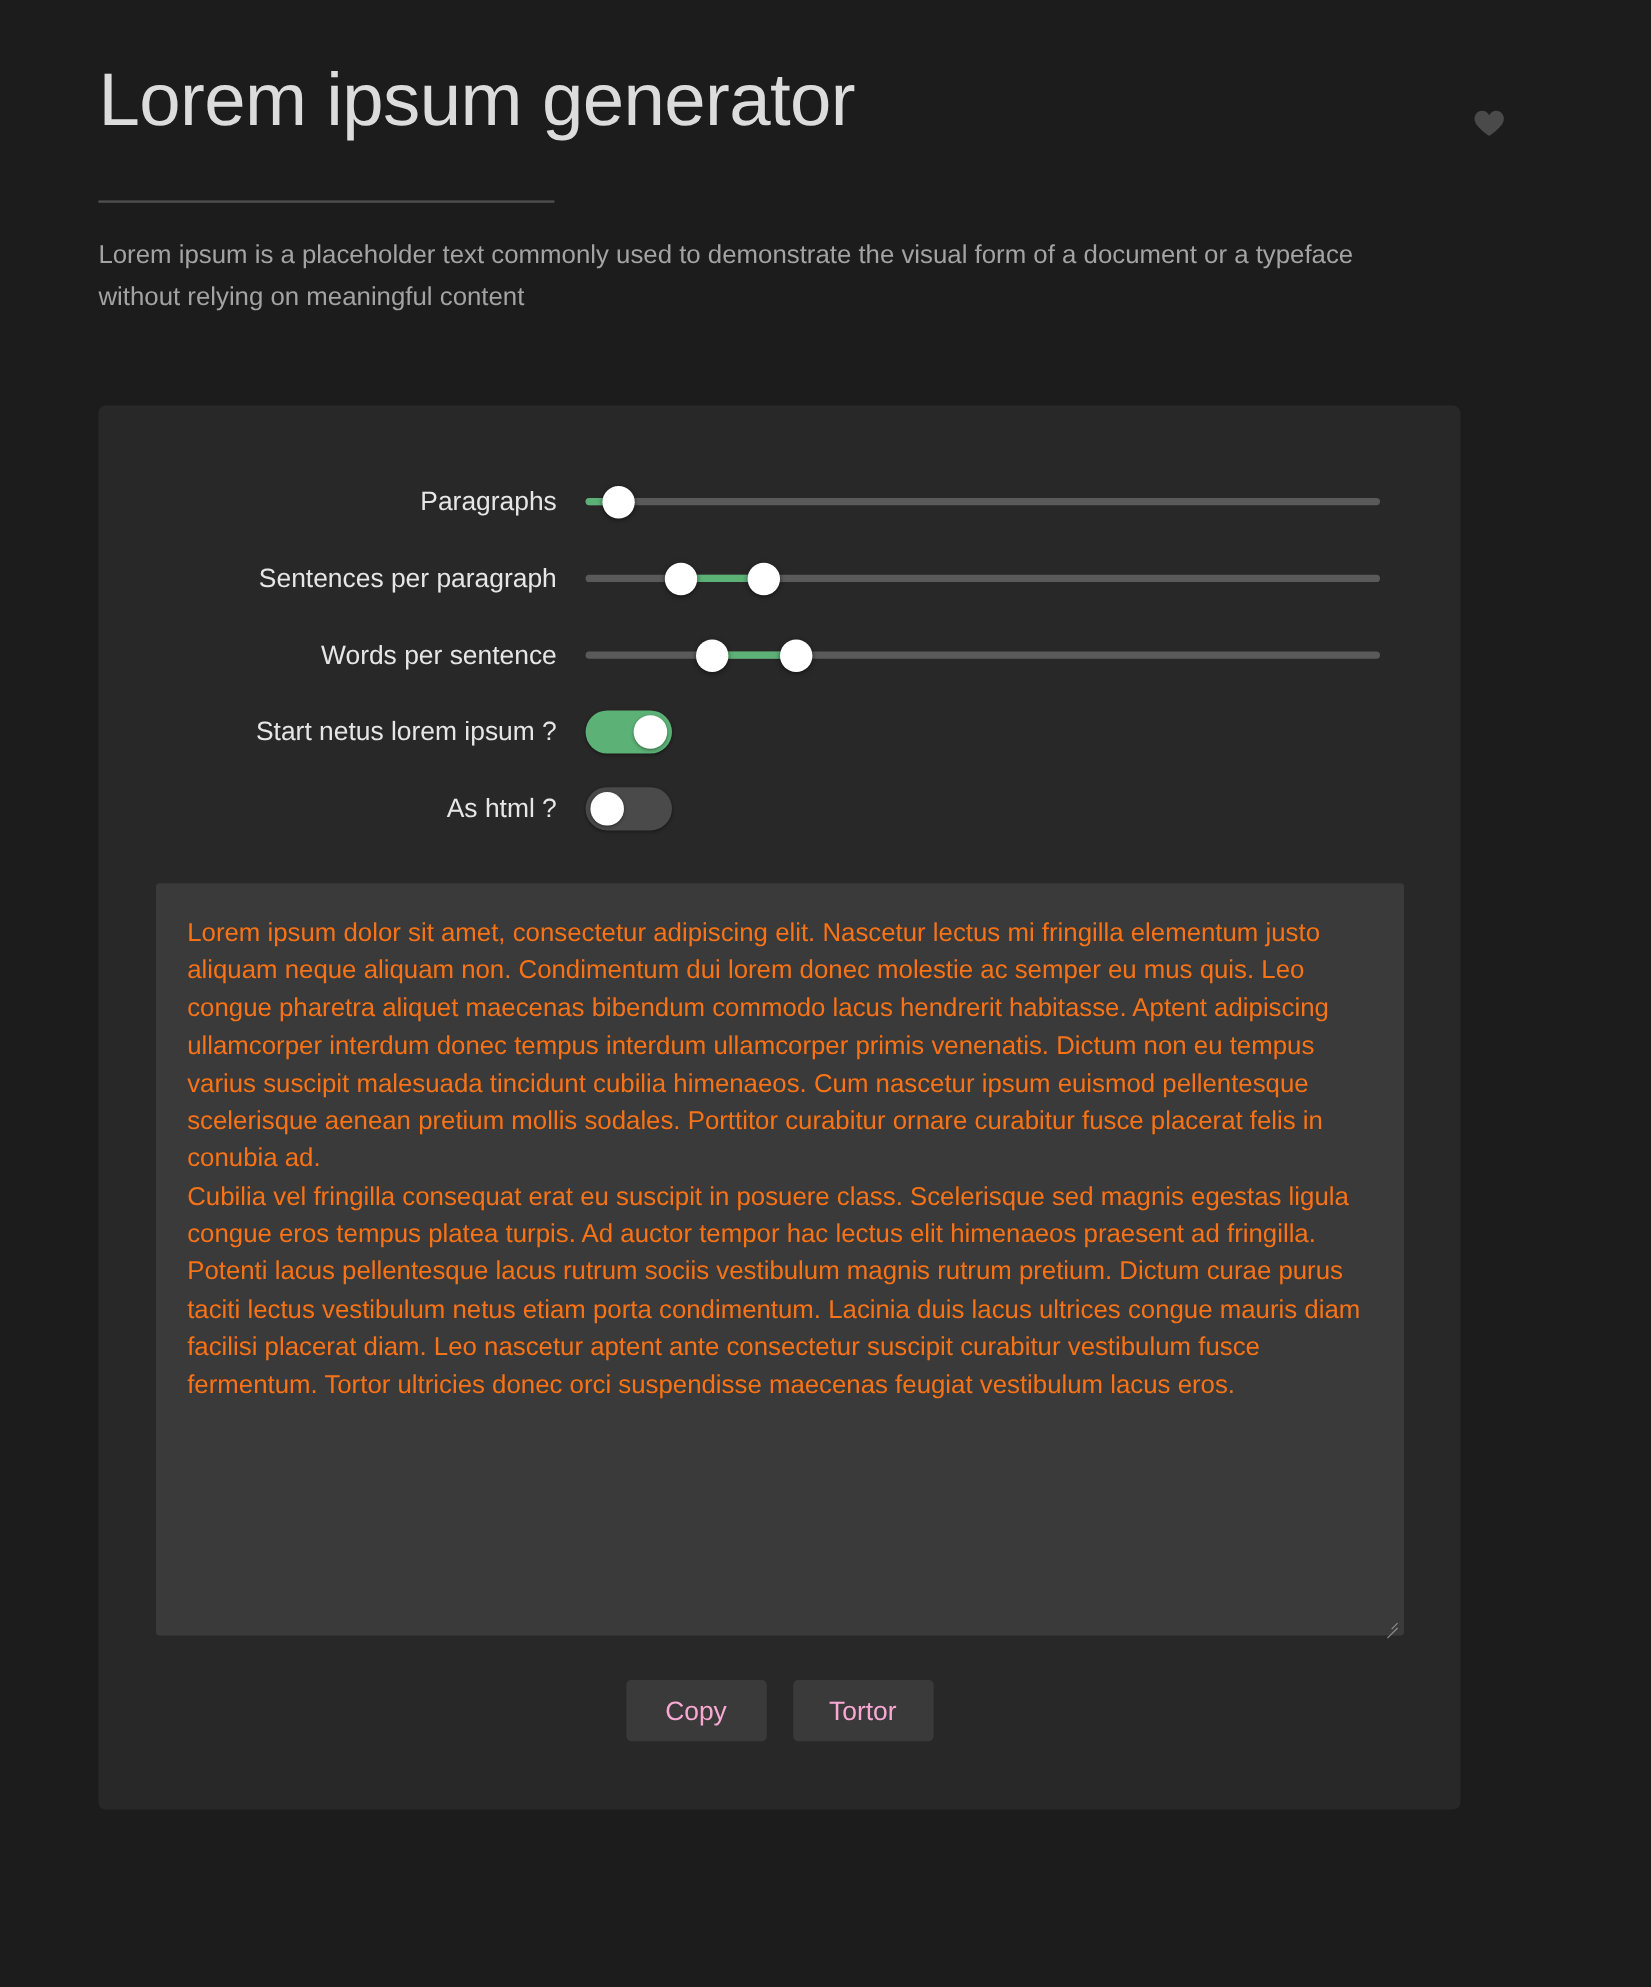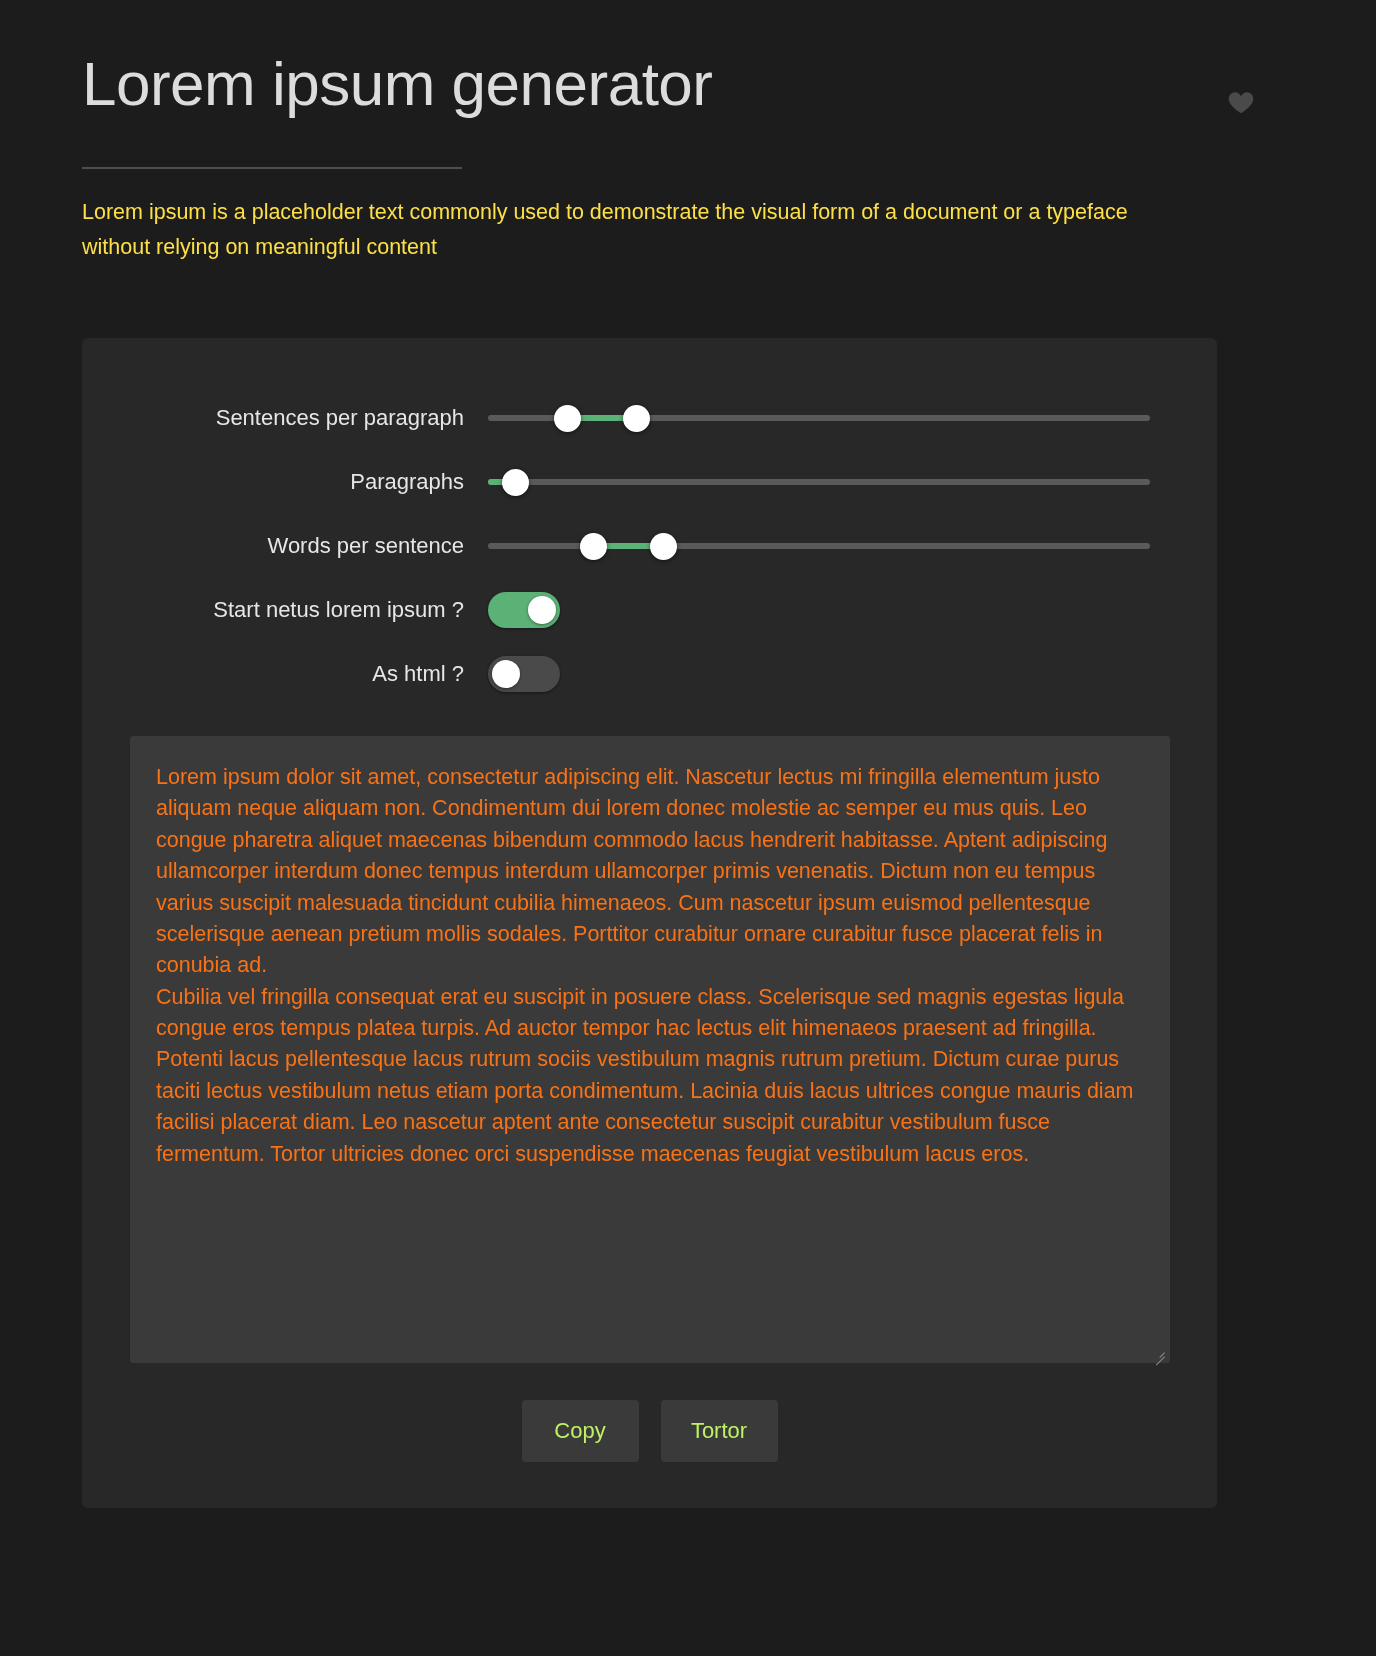--- a/index.html
+++ b/index.html
@@ -52,21 +52,21 @@
     flex: 0 0 auto;
     cursor: pointer;
   }
   .fav-icon svg { display: block; width: 30px; height: 30px; }
 
   .subtitle {
     margin-top: 26px;
     width: 1060px;
     font-size: 21.5px;
     line-height: 1.62;
-    color: #fde047;
+    color: #a3a3a3;
     font-weight: 400;
   }
 
   
   .card {
     position: absolute;
     left: 82px;
     top: 338px;
     width: 1135px;
     height: 1170px;
@@ -205,27 +205,27 @@
     position: absolute;
     left: 0;
     top: 1062px;
     width: 100%;
     display: flex;
     justify-content: center;
     gap: 22px;
   }
   .btn {
     background: #3a3a3a;
-    color: #bef264;
+    color: #f9a8d4;
     border: none;
     border-radius: 4px;
     font-family: "Liberation Sans", sans-serif;
     font-size: 22px;
     padding: 0 26px;
-    height: 62px;
+    height: 51px;
     min-width: 117px;
     cursor: pointer;
   }
 </style>
 </head>
 <body>
 
 <div class="page">
 
   <div class="header">
@@ -241,43 +241,43 @@
       </div>
     </div>
     <p class="subtitle">Lorem ipsum is a placeholder text commonly used to demonstrate the visual form of a document or a typeface without relying on meaningful content</p>
   </div>
 
   <div class="card">
 
     <div class="controls">
 
       <div class="ctrl-row">
+        <div class="ctrl-label">Paragraphs</div>
+        <div class="ctrl-field">
+          <div class="slider">
+            <div class="track"></div>
+            <div class="fill" style="left:0%; width:4.2%;"></div>
+            <div class="thumb" style="left:4.2%;"></div>
+          </div>
+        </div>
+      </div>
+
+      <div class="ctrl-row">
         <div class="ctrl-label">Sentences per paragraph</div>
         <div class="ctrl-field">
           <div class="slider">
             <div class="track"></div>
             <div class="fill" style="left:12%; width:10.5%;"></div>
             <div class="thumb" style="left:12%;"></div>
             <div class="thumb" style="left:22.5%;"></div>
           </div>
         </div>
       </div>
 
       <div class="ctrl-row">
-        <div class="ctrl-label">Paragraphs</div>
-        <div class="ctrl-field">
-          <div class="slider">
-            <div class="track"></div>
-            <div class="fill" style="left:0%; width:4.2%;"></div>
-            <div class="thumb" style="left:4.2%;"></div>
-          </div>
-        </div>
-      </div>
-
-      <div class="ctrl-row">
         <div class="ctrl-label">Words per sentence</div>
         <div class="ctrl-field">
           <div class="slider">
             <div class="track"></div>
             <div class="fill" style="left:16%; width:10.5%;"></div>
             <div class="thumb" style="left:16%;"></div>
             <div class="thumb" style="left:26.5%;"></div>
           </div>
         </div>
       </div>

